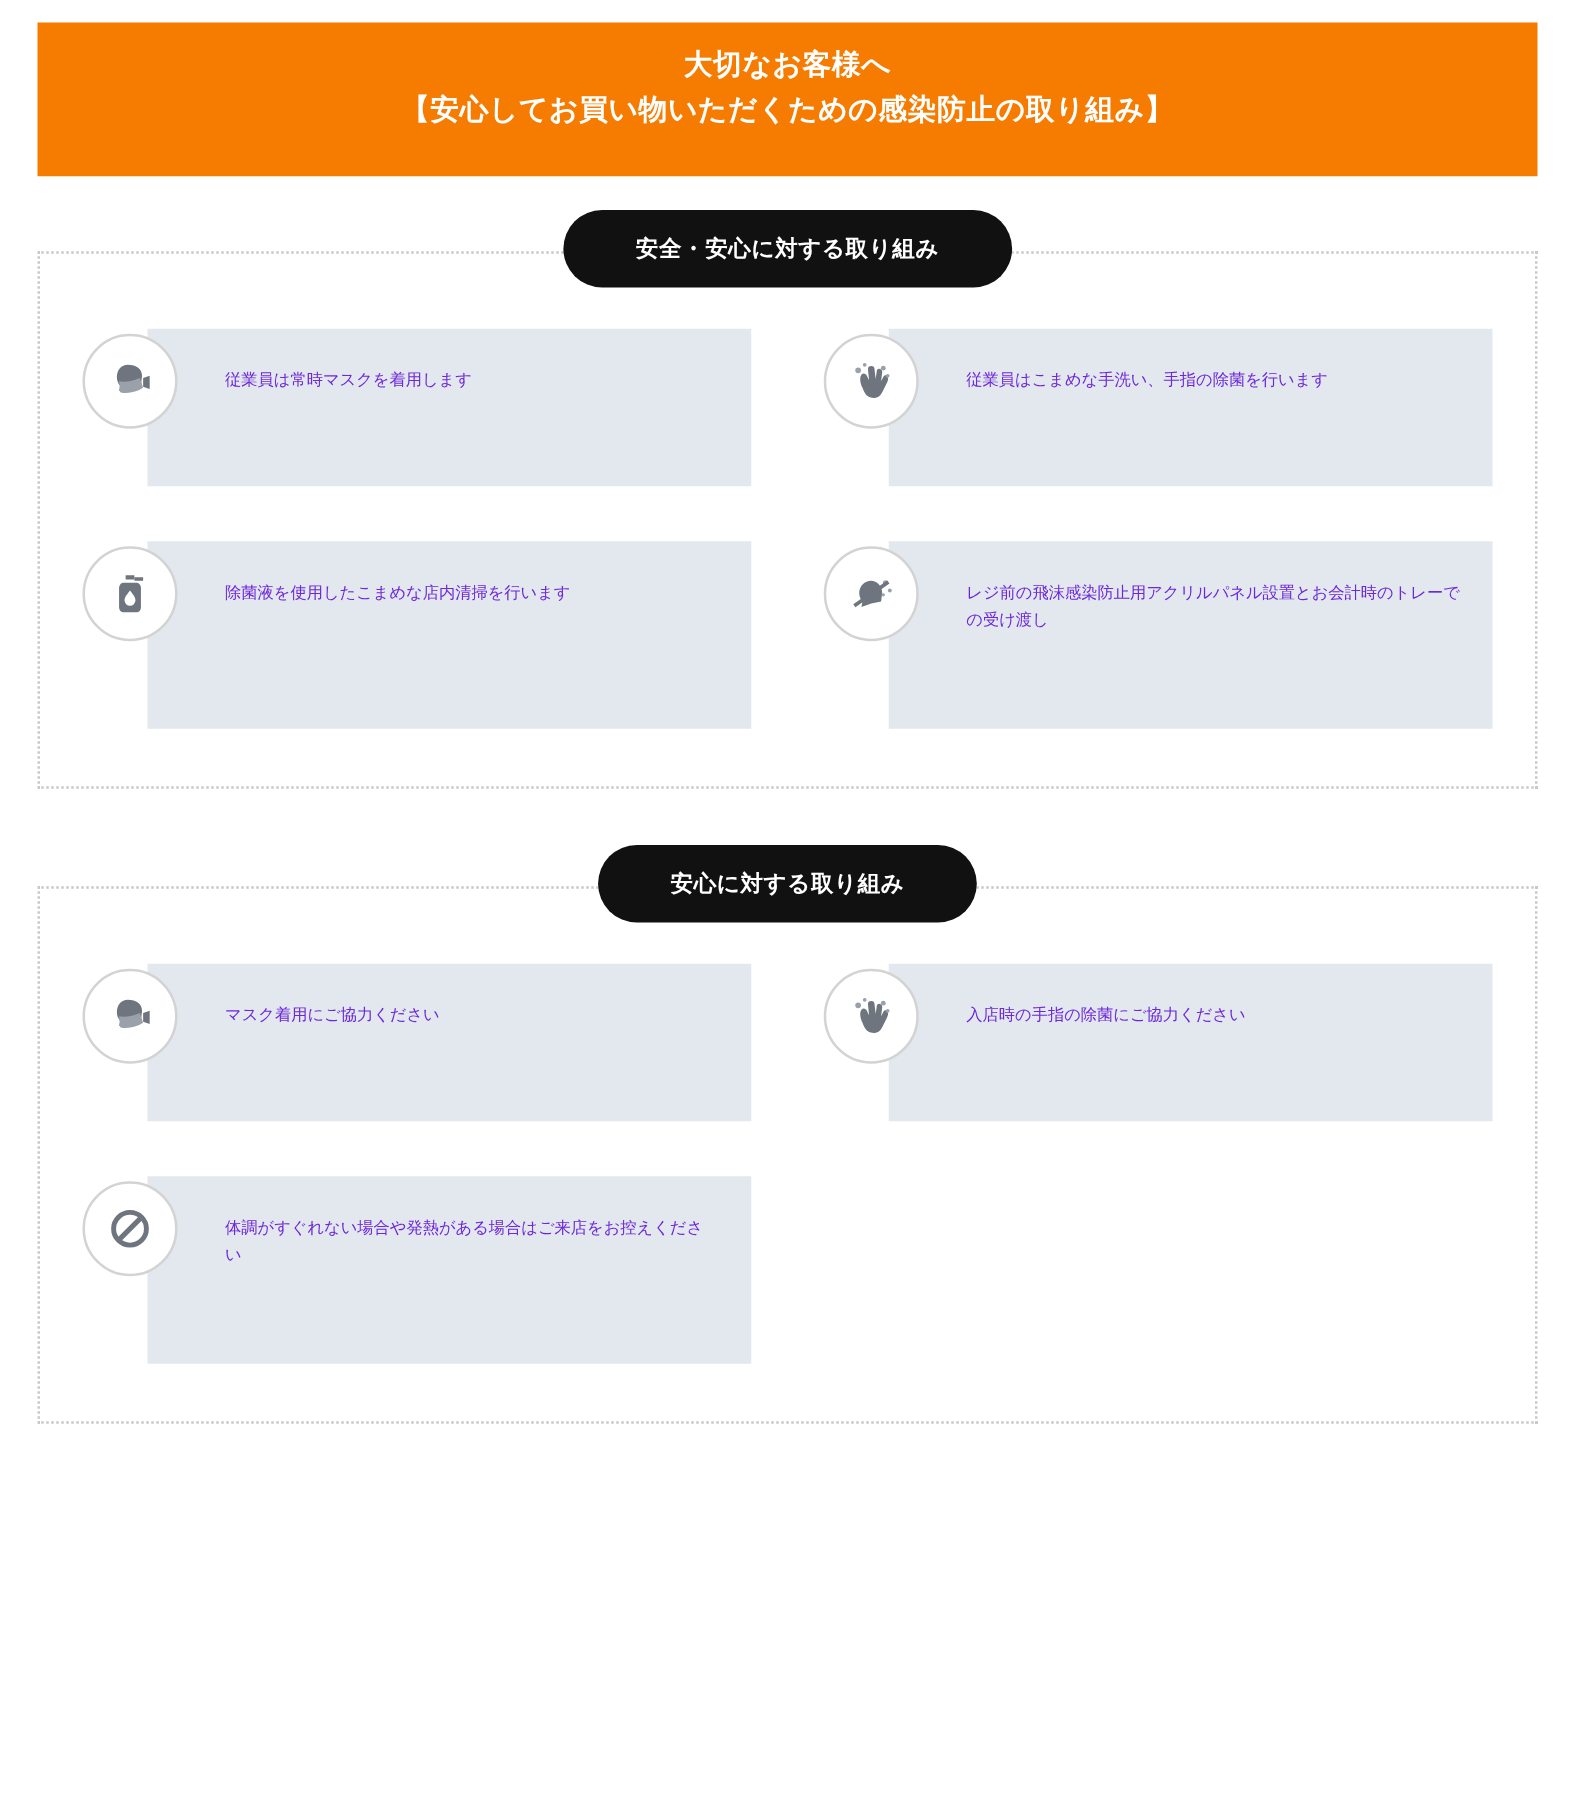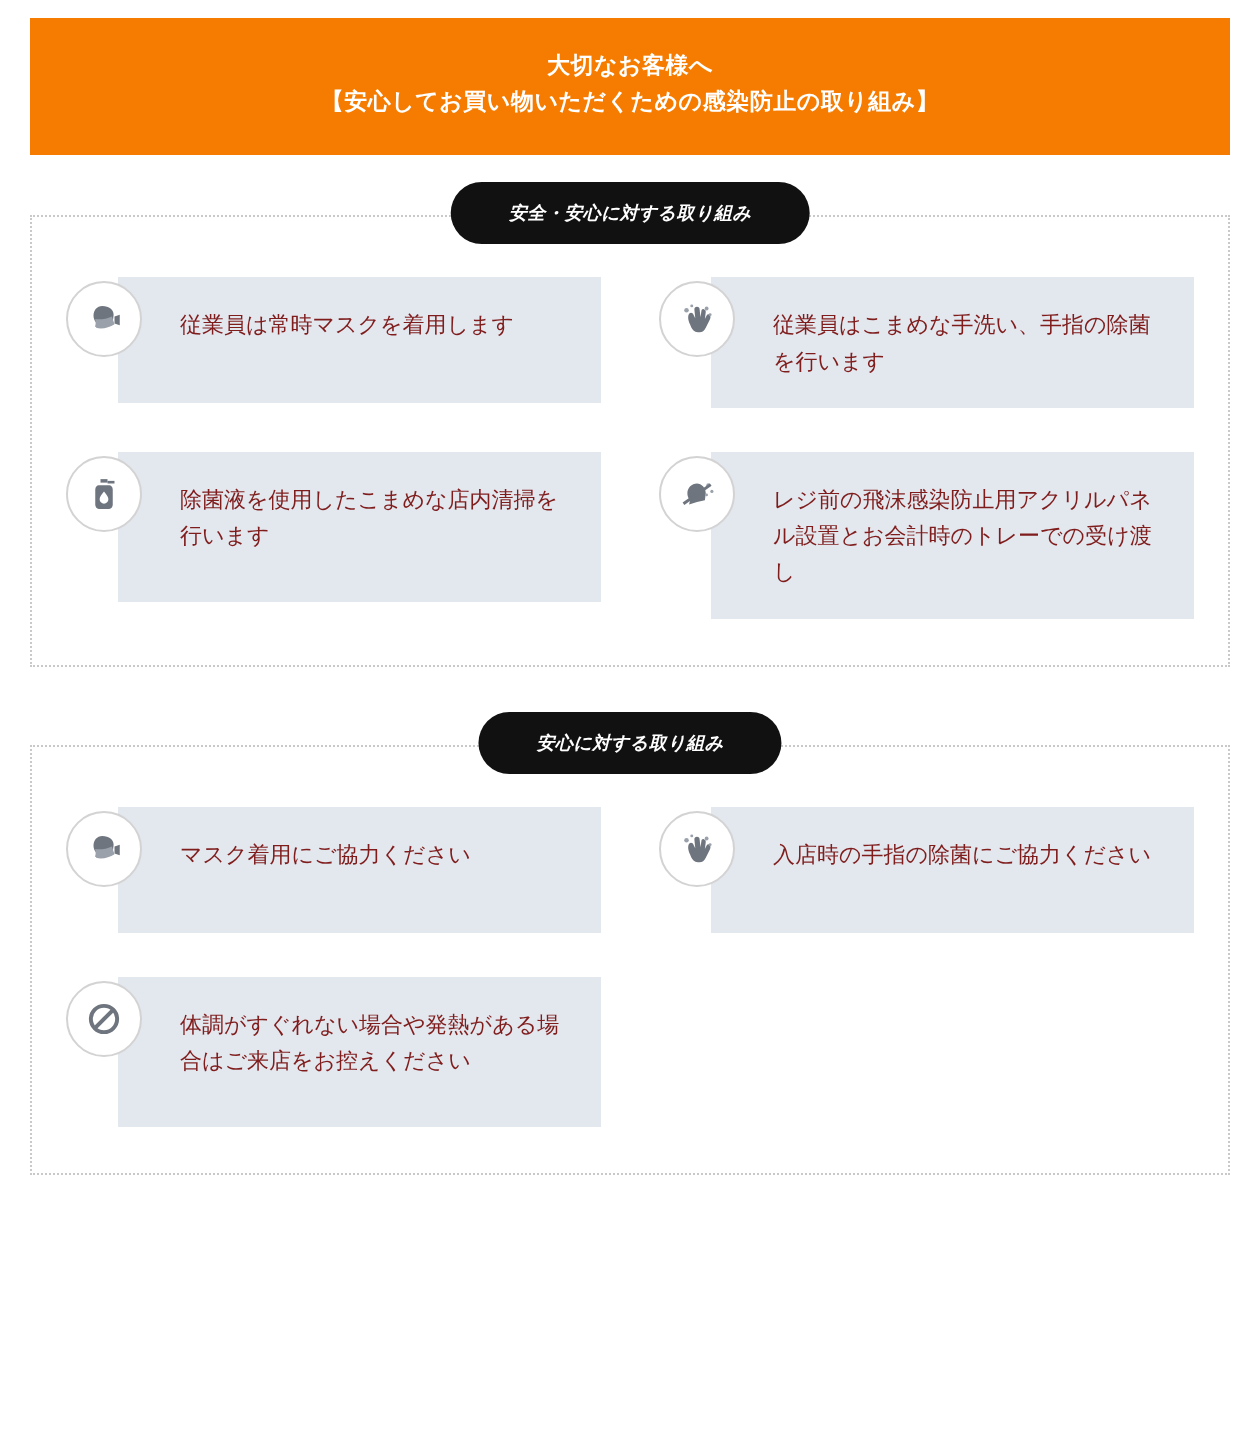--- a/index.html
+++ b/index.html
@@ -12,21 +12,21 @@
     width: 1260px;
     min-height: 1440px;
     font-family: "Liberation Sans", "DejaVu Sans", sans-serif;
     color: #1a1a1a;
   }
 
   
   .banner {
     background: #f57c00;
     margin: 18px 30px 0 30px;
-    padding: 30px 20px 36px 20px;
+    padding: 16px 20px 36px 20px;
     text-align: center;
   }
   .banner-line {
     color: #ffffff;
     font-weight: bold;
     font-size: 23px;
     line-height: 1.55;
     letter-spacing: 0.5px;
   }
 
@@ -47,21 +47,20 @@
     left: 50%;
     transform: translateX(-50%);
     background: #111111;
     color: #ffffff;
     border-radius: 34px;
     font-size: 18px;
     font-weight: bold;
     padding: 19px 58px;
     white-space: nowrap;
     letter-spacing: 0.5px;
-    font-style: italic;
   }
 
   .grid {
     display: grid;
     grid-template-columns: 1fr 1fr;
     column-gap: 58px;
     row-gap: 44px;
   }
 
   .item {
@@ -71,23 +70,23 @@
     padding-left: 52px;
   }
   .item-box {
     background: #e3e7ee;
     min-height: 126px;
     padding: 30px 26px 28px 62px;
     display: flex;
     align-items: flex-start;
   }
   .item-text {
-    font-size: 22px;
+    font-size: 13px;
     line-height: 1.65;
-    color: #7f1d1d;
+    color: #6d28d9;
   }
   .icon-circle {
     position: absolute;
     left: 0;
     top: 4px;
     width: 76px;
     height: 76px;
     border-radius: 50%;
     background: #ffffff;
     border: 2px solid #d3d3d3;

